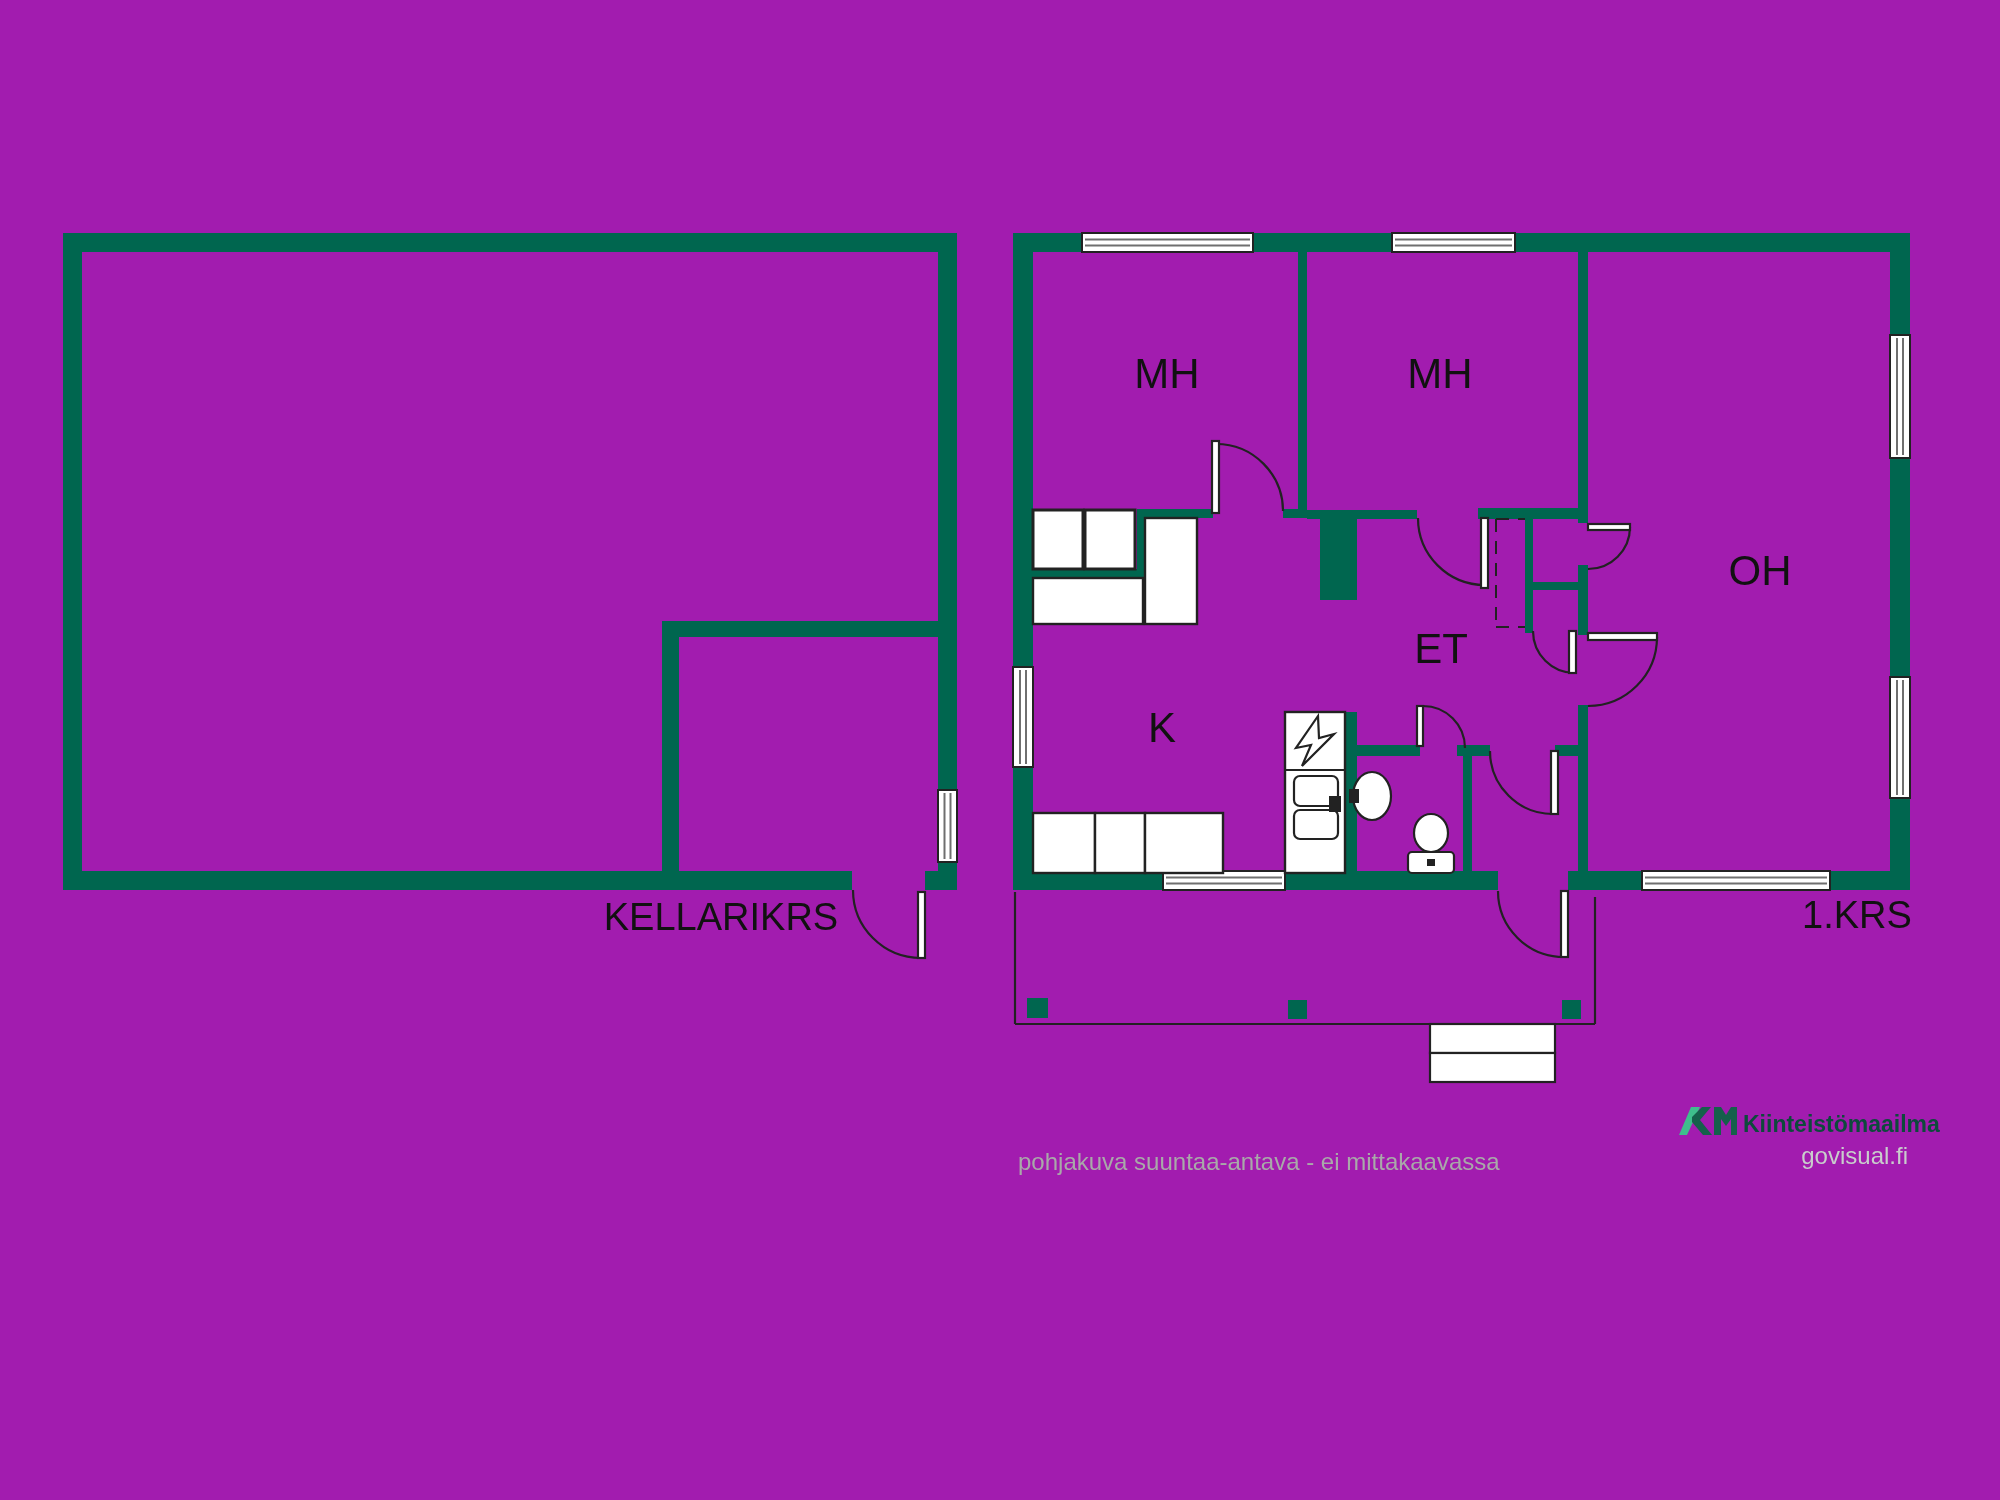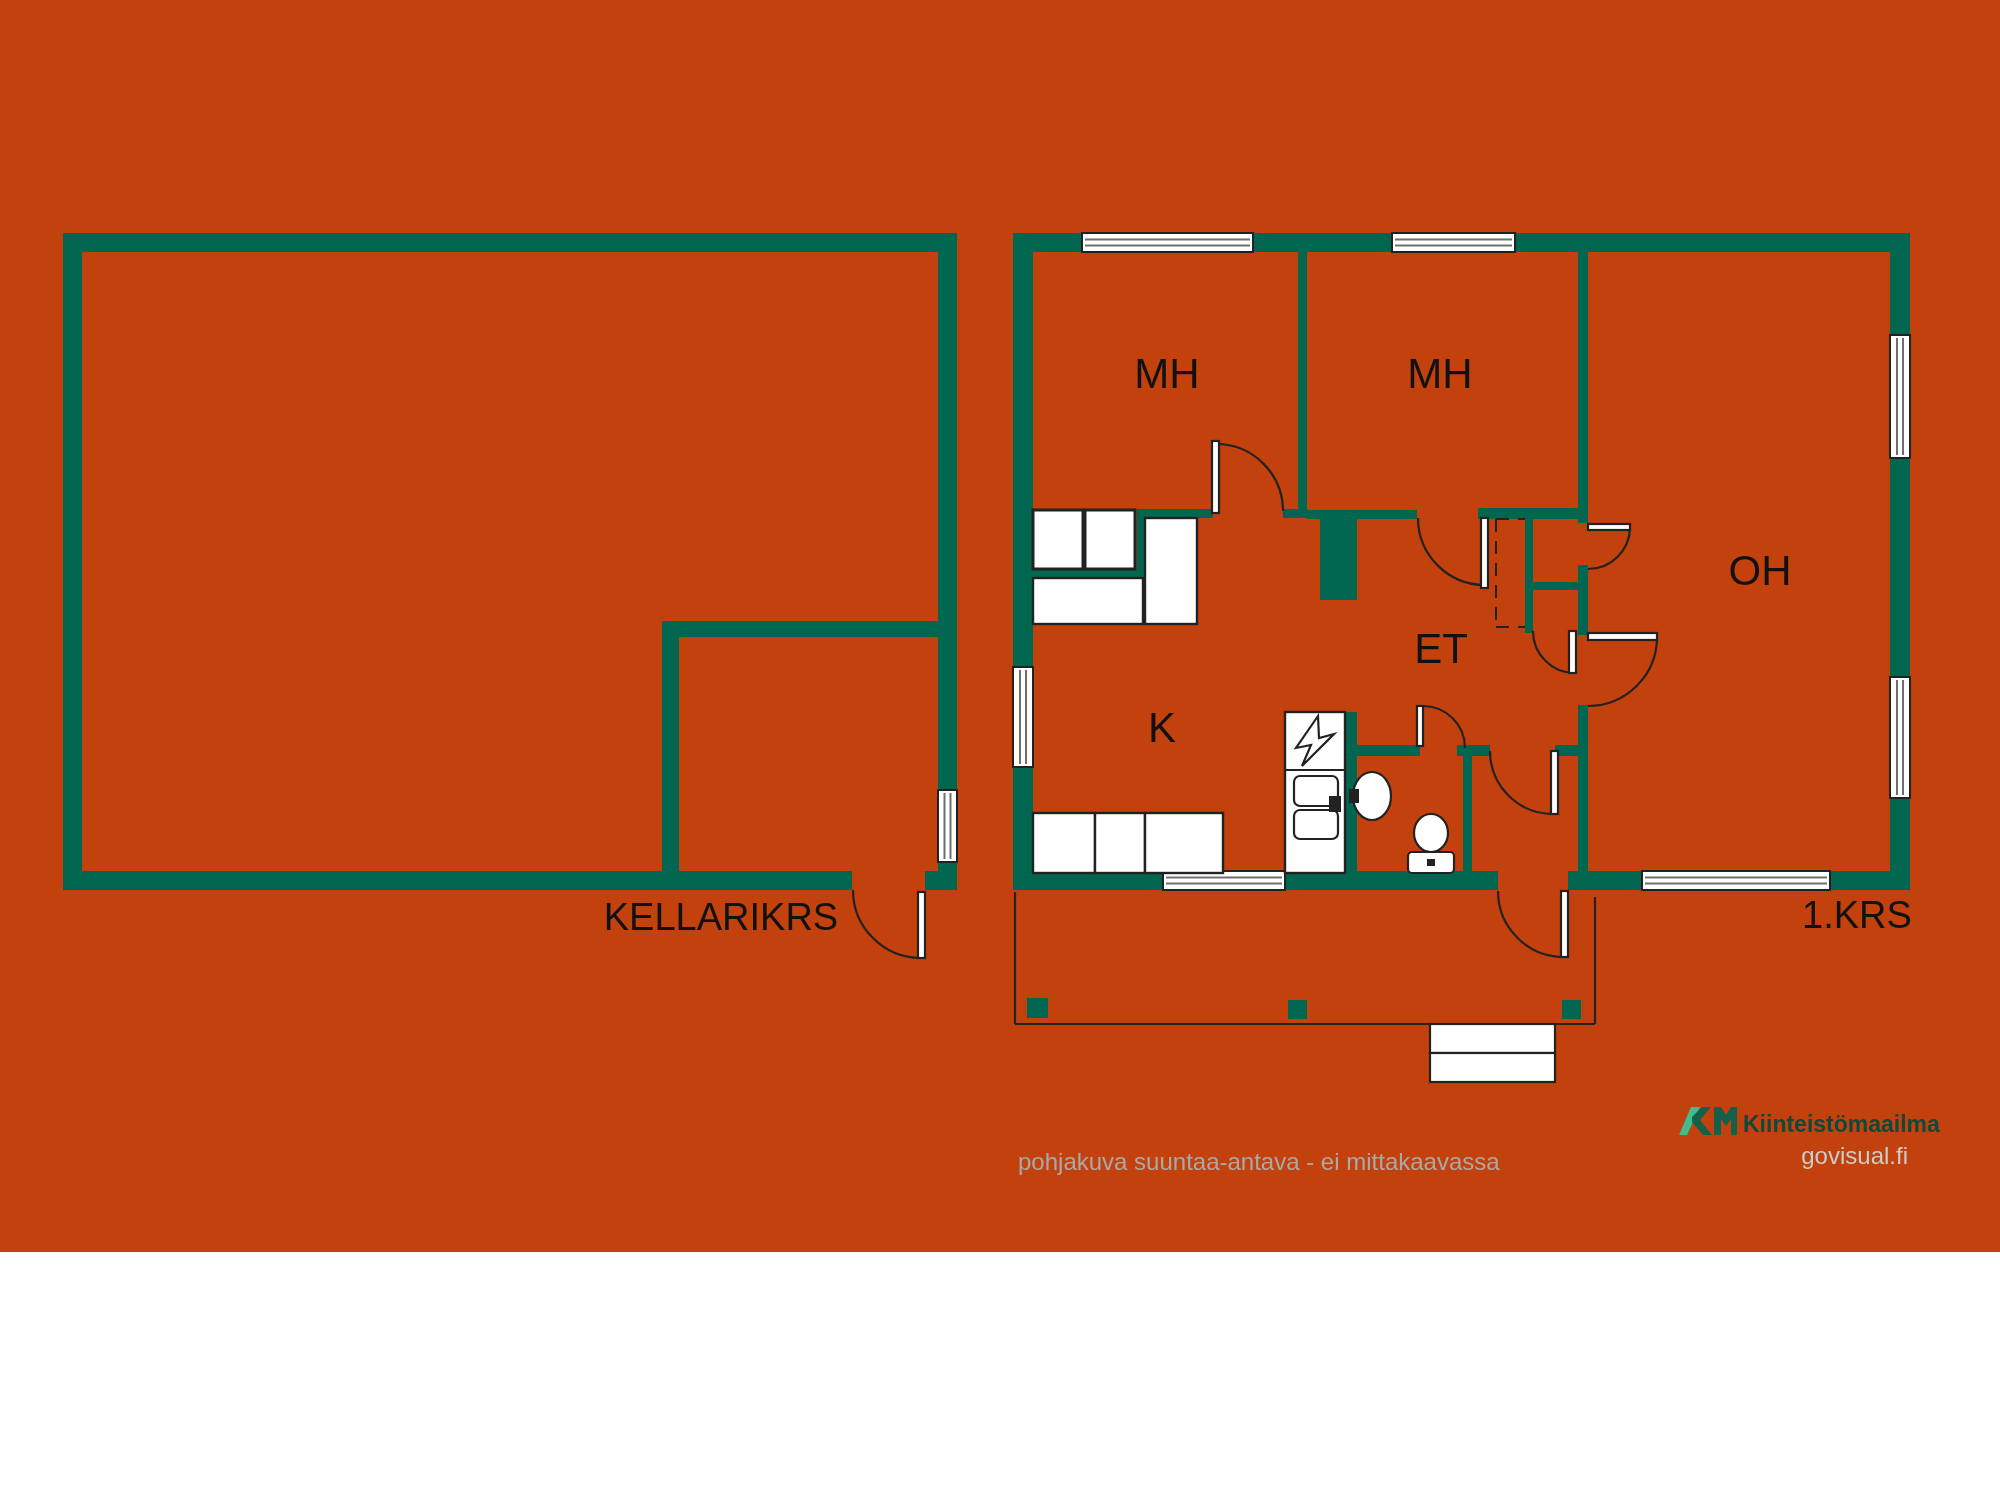--- a/index.html
+++ b/index.html
@@ -1,16 +1,16 @@
 <!DOCTYPE html>
 <html><head>
 <meta charset="utf-8">
 <style>
   html,body{margin:0;padding:0;background:#ffffff;}
-  .stage{position:relative;width:2000px;height:1252px;background:#c2410c;
+  .stage{position:relative;width:2000px;height:1500px;background:#a21caf;
          font-family:"Liberation Sans",sans-serif;overflow:hidden;}
   #plan-svg{position:absolute;left:0;top:0;width:2000px;height:1500px;display:block;}
   .room-label{font-size:42px;fill:#111111;font-family:"Liberation Sans",sans-serif;}
   .floor-label{font-size:38px;fill:#111111;font-family:"Liberation Sans",sans-serif;}
   .brand-text{font-size:23px;font-weight:bold;fill:#0D4A3C;font-family:"Liberation Sans",sans-serif;}
   .site-text{font-size:24px;fill:#C9CDCC;font-family:"Liberation Sans",sans-serif;}
   .disclaimer-text{font-size:24px;fill:#A9A9A9;font-family:"Liberation Sans",sans-serif;}
 </style>
 </head>
 <body>

